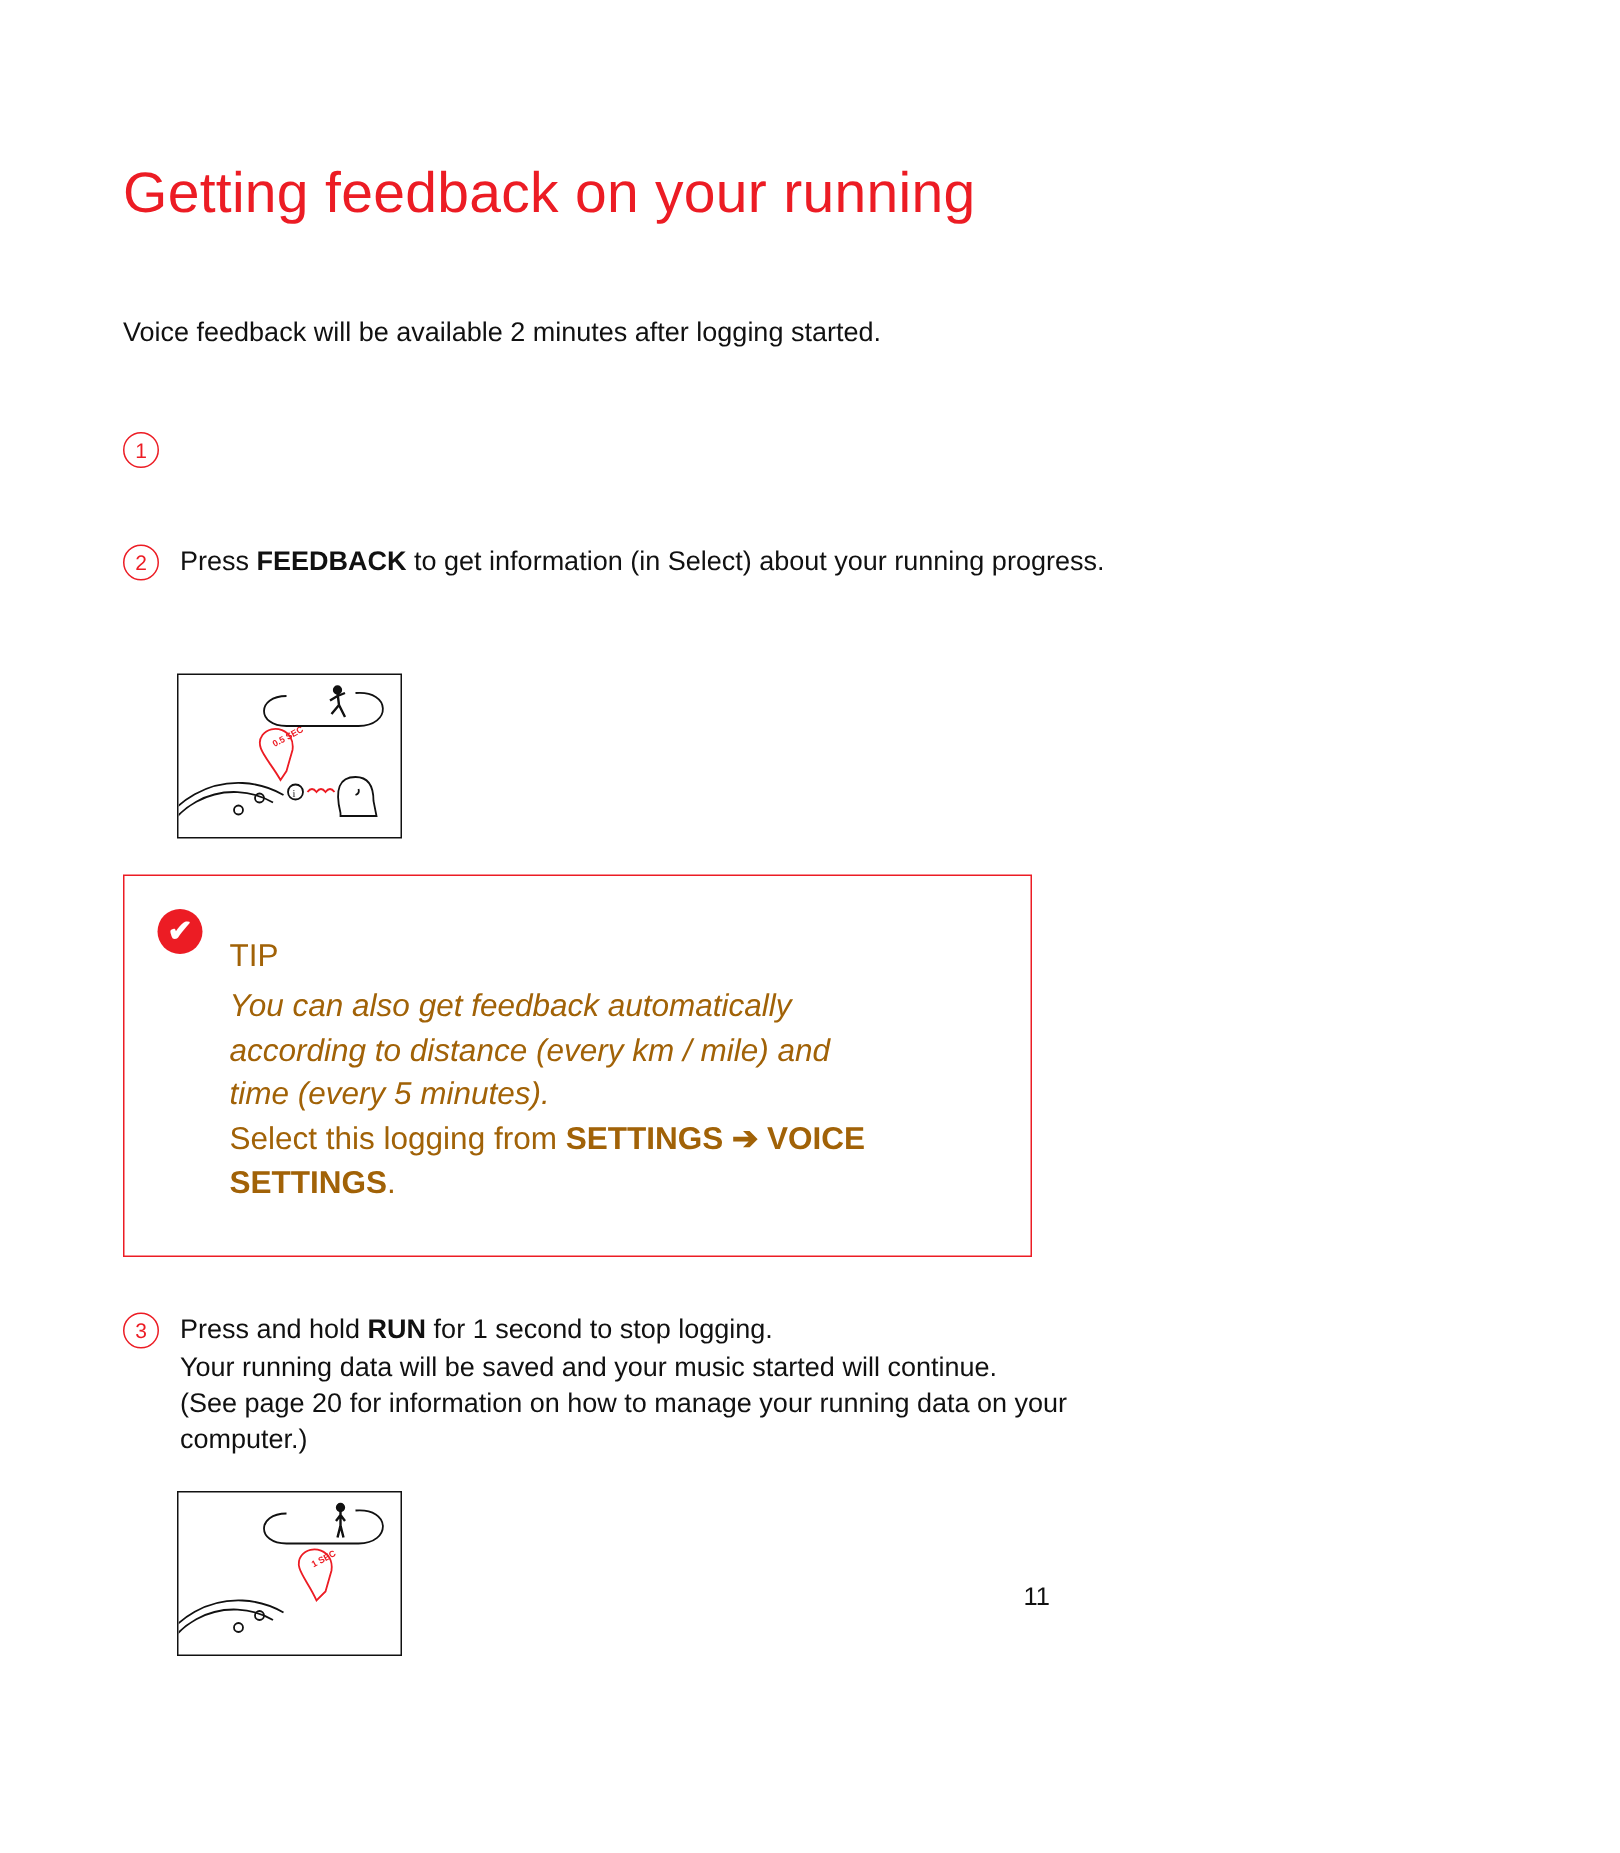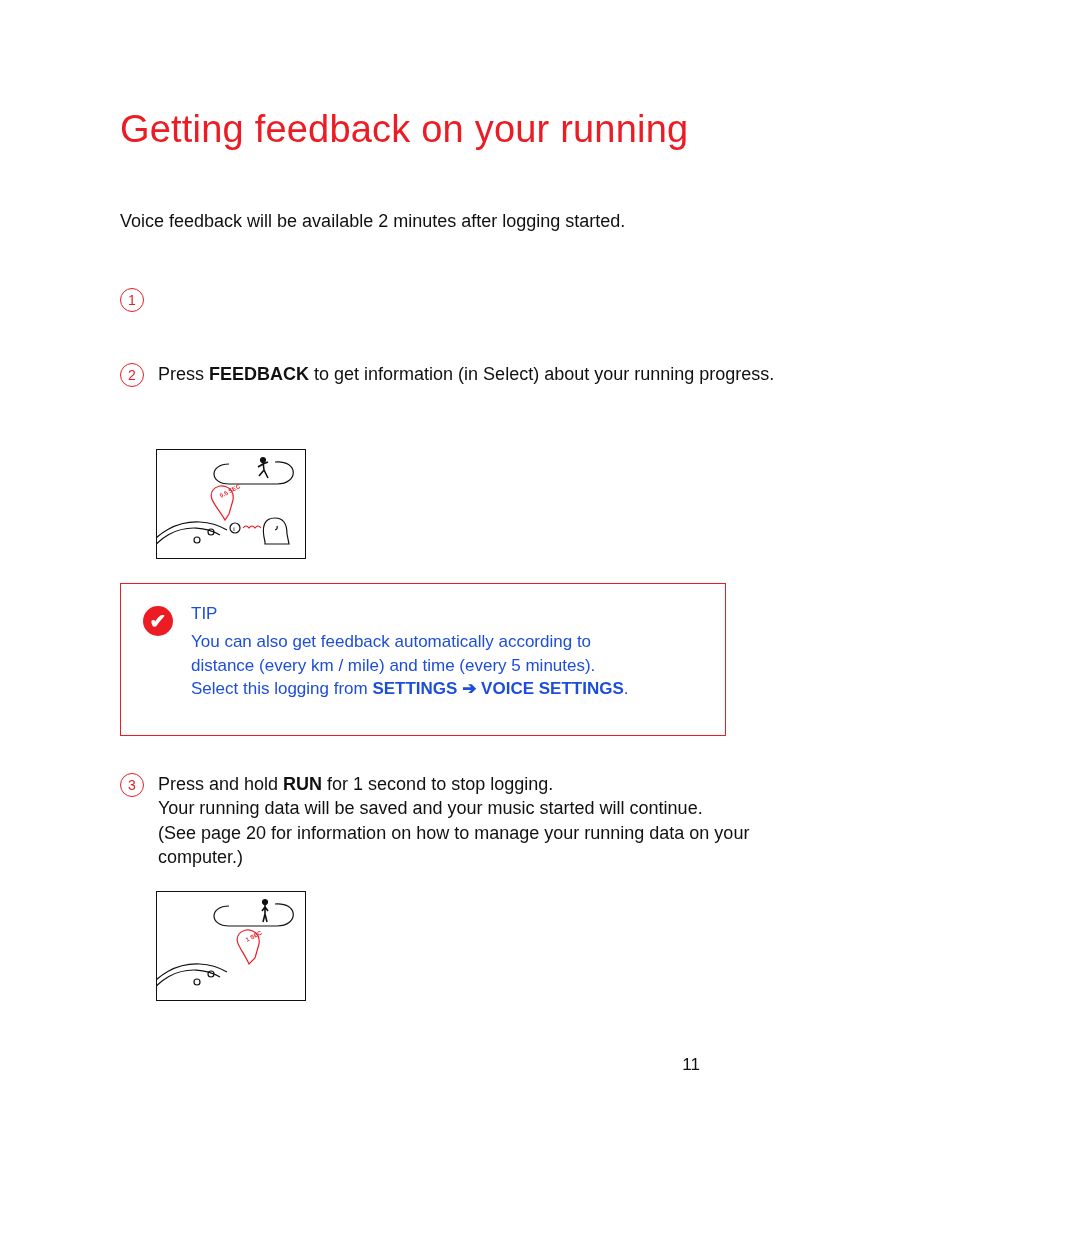--- a/index.html
+++ b/index.html
@@ -10,21 +10,21 @@
     font-weight: 300;
     color: #111111;
     width: 1080px;
     height: 1235px;
   }
   .page {
     position: relative;
     width: 1080px;
     height: 1235px;
     box-sizing: border-box;
-    padding: 108px 120px 50px 120px;
+    padding: 108px 120px 50px 82px;
   }
   .title {
     color: #ec1c24;
     font-size: 38px;
     font-weight: 400;
     margin: 0 0 60px 0;
     letter-spacing: 0.2px;
   }
   .intro {
     font-size: 18px;
@@ -95,23 +95,24 @@
     color: #fff;
     font-size: 20px;
     line-height: 30px;
     text-align: center;
     flex: 0 0 30px;
     margin-right: 18px;
     margin-top: 4px;
     font-weight: bold;
   }
   .tipbox .tiptext {
-    color: #1d4ed8;
-    font-size: 17px;
+    color: #a16207;
+    font-size: 21px;
     line-height: 1.4;
+    margin-top: 21px;
   }
   .tipbox .tiptext .bold {
     font-weight: 700;
   }
   .page-num {
     position: absolute;
     bottom: 160px;
     right: 380px;
     font-size: 17px;
   }
@@ -173,21 +174,21 @@
             <path d="M0 2 L1 10 M1 10 L-4 16 M1 10 L5 18 M0 4 L-5 7 M0 4 L5 2" stroke="#111" stroke-width="1.6"></path>
           </g>
         </g>
       </svg>
     </div>
 
     <div class="tipbox">
       <div class="check">✔</div>
       <div class="tiptext">
         <div style="margin-bottom:4px;">TIP</div>
-        <div style="max-width:420px;">You can also get feedback automatically according to distance (every km / mile) and time (every 5 minutes).</div>
+        <div style="max-width:420px;font-style:italic;">You can also get feedback automatically according to distance (every km / mile) and time (every 5 minutes).</div>
         <div>
           <span>Select this logging from </span><span class="bold">SETTINGS ➔ VOICE SETTINGS</span><span>.</span>
         </div>
       </div>
     </div>
 
     <div class="step" style="margin-bottom:10px;">
       <div class="step-num">3</div>
       <div class="step-text">
         <span>Press and hold </span><span class="bold">RUN</span><span> for 1 second to stop logging.</span><br>

